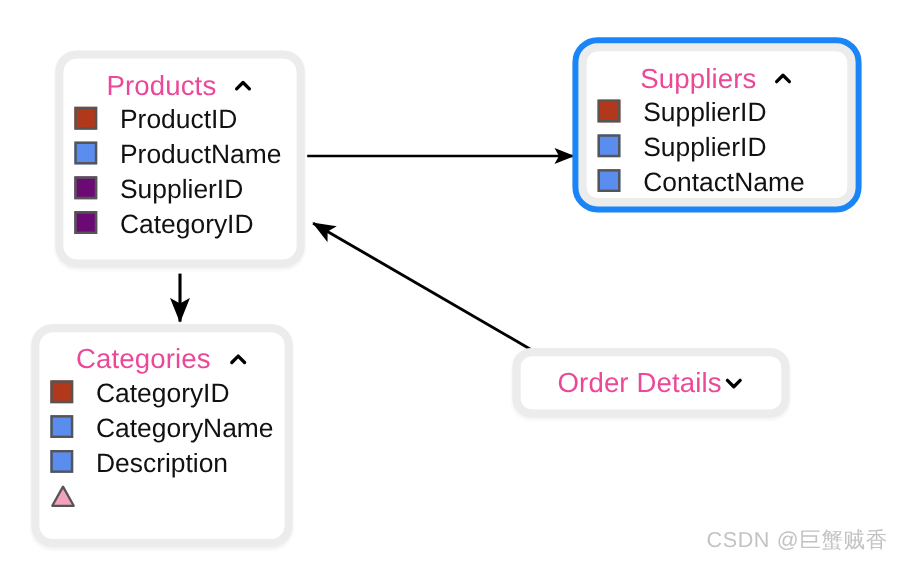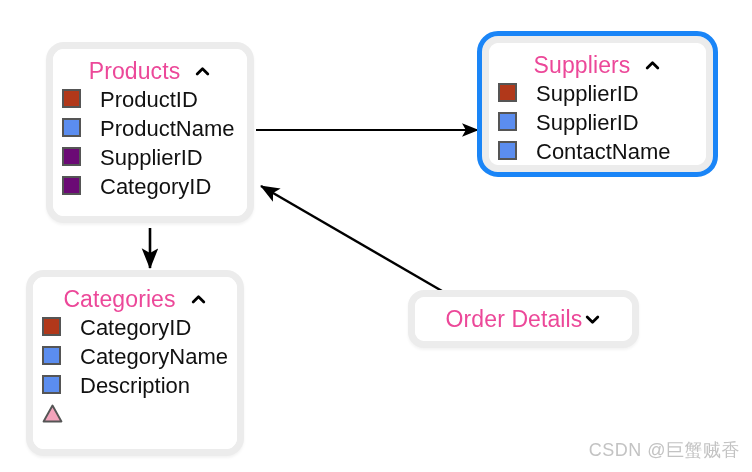--- a/index.html
+++ b/index.html
@@ -237,21 +237,21 @@
           <span class="field-icon tri">
             <svg viewBox="0 0 22 20" width="21" height="19">
               <path d="M11 1.6 L20.4 18.4 L1.6 18.4 Z" fill="#f2a3bb" stroke="#555555" stroke-width="2" stroke-linejoin="round"></path>
             </svg>
           </span>
         </div>
       </div>
     </div>
   </div>
 
-  <div class="entity collapsed" style="left:408px; top:290px; width:231px; height:58px; border-radius:16px;">
+  <div class="entity collapsed" style="left:427px; top:290px; width:231px; height:58px; border-radius:16px;">
     <div class="entity-inner" style="border-radius:10px;">
       <div class="entity-header">
         <span class="entity-title">Order Details</span>
         <span class="chev">
           <svg viewBox="0 0 16 16" width="17" height="17">
             <path d="M3 5.6 L8 10.6 L13 5.6" fill="none" stroke="#000" stroke-width="2.6" stroke-linecap="round" stroke-linejoin="round"></path>
           </svg>
         </span>
       </div>
     </div>

